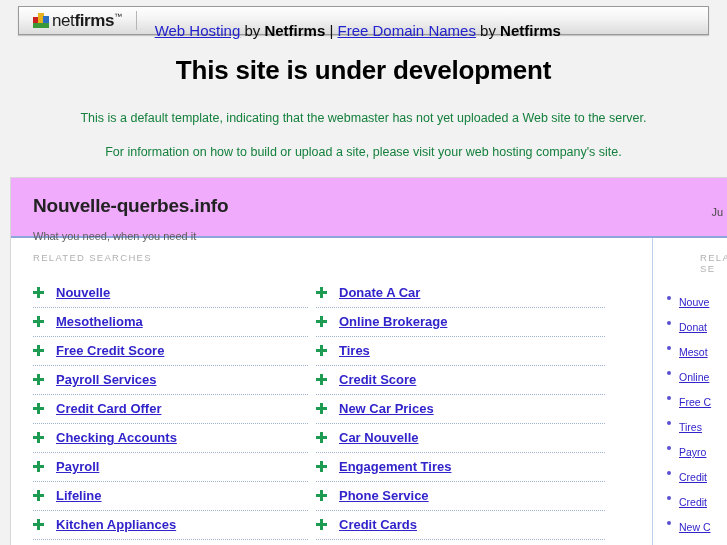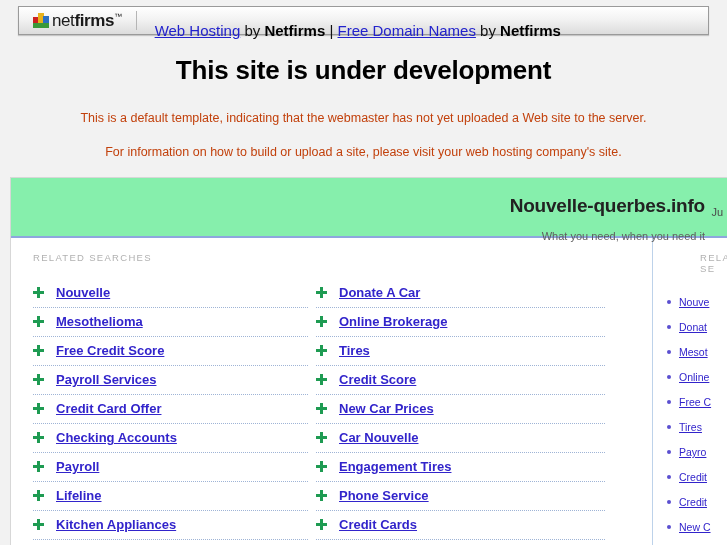--- a/index.html
+++ b/index.html
@@ -81,45 +81,44 @@
     text-align: center;
     font-size: 26px;
     font-weight: bold;
     letter-spacing: -0.2px;
     margin: 20px 0 0 0;
     color: #000;
   }
   .dev-line {
     text-align: center;
     font-size: 12.5px;
-    color: #c2410c;
+    color: #15803d;
     margin-top: 25px;
   }
   .dev-line.second { margin-top: 20px; }
 
   
   .panel {
     margin: 18px 0 0 10px;
     width: 717px;
     background: #ffffff;
     border: 1px solid #d7d7d7;
     border-right: none;
     height: 400px;
     box-sizing: border-box;
     overflow: hidden;
     position: relative;
   }
   .panel-head {
-    background: #86efac;
+    background: #f0abfc;
     border-bottom: 2px solid #8ea6de;
     padding: 18px 22px 12px 22px;
     position: relative;
     height: 60px;
     box-sizing: border-box;
-    text-align: right;
   }
   .domain-title {
     font-size: 19px;
     font-weight: bold;
     color: #222;
     letter-spacing: -0.2px;
     line-height: 1.1;
   }
   .domain-tagline {
     font-size: 11px;
@@ -202,21 +201,21 @@
     color: #3224cb;
     text-decoration: underline;
     white-space: nowrap;
   }
 
   
   .side-list { margin-top: 16px; }
   .side-row {
     padding: 6px 0 7px 0;
     display: flex;
-    align-items: center;
+    align-items: flex-start;
     white-space: nowrap;
   }
   .side-bullet {
     flex: 0 0 auto;
     width: 4px;
     height: 4px;
     background: #5a4fd0;
     border-radius: 50%;
     margin-right: 8px;
   }

